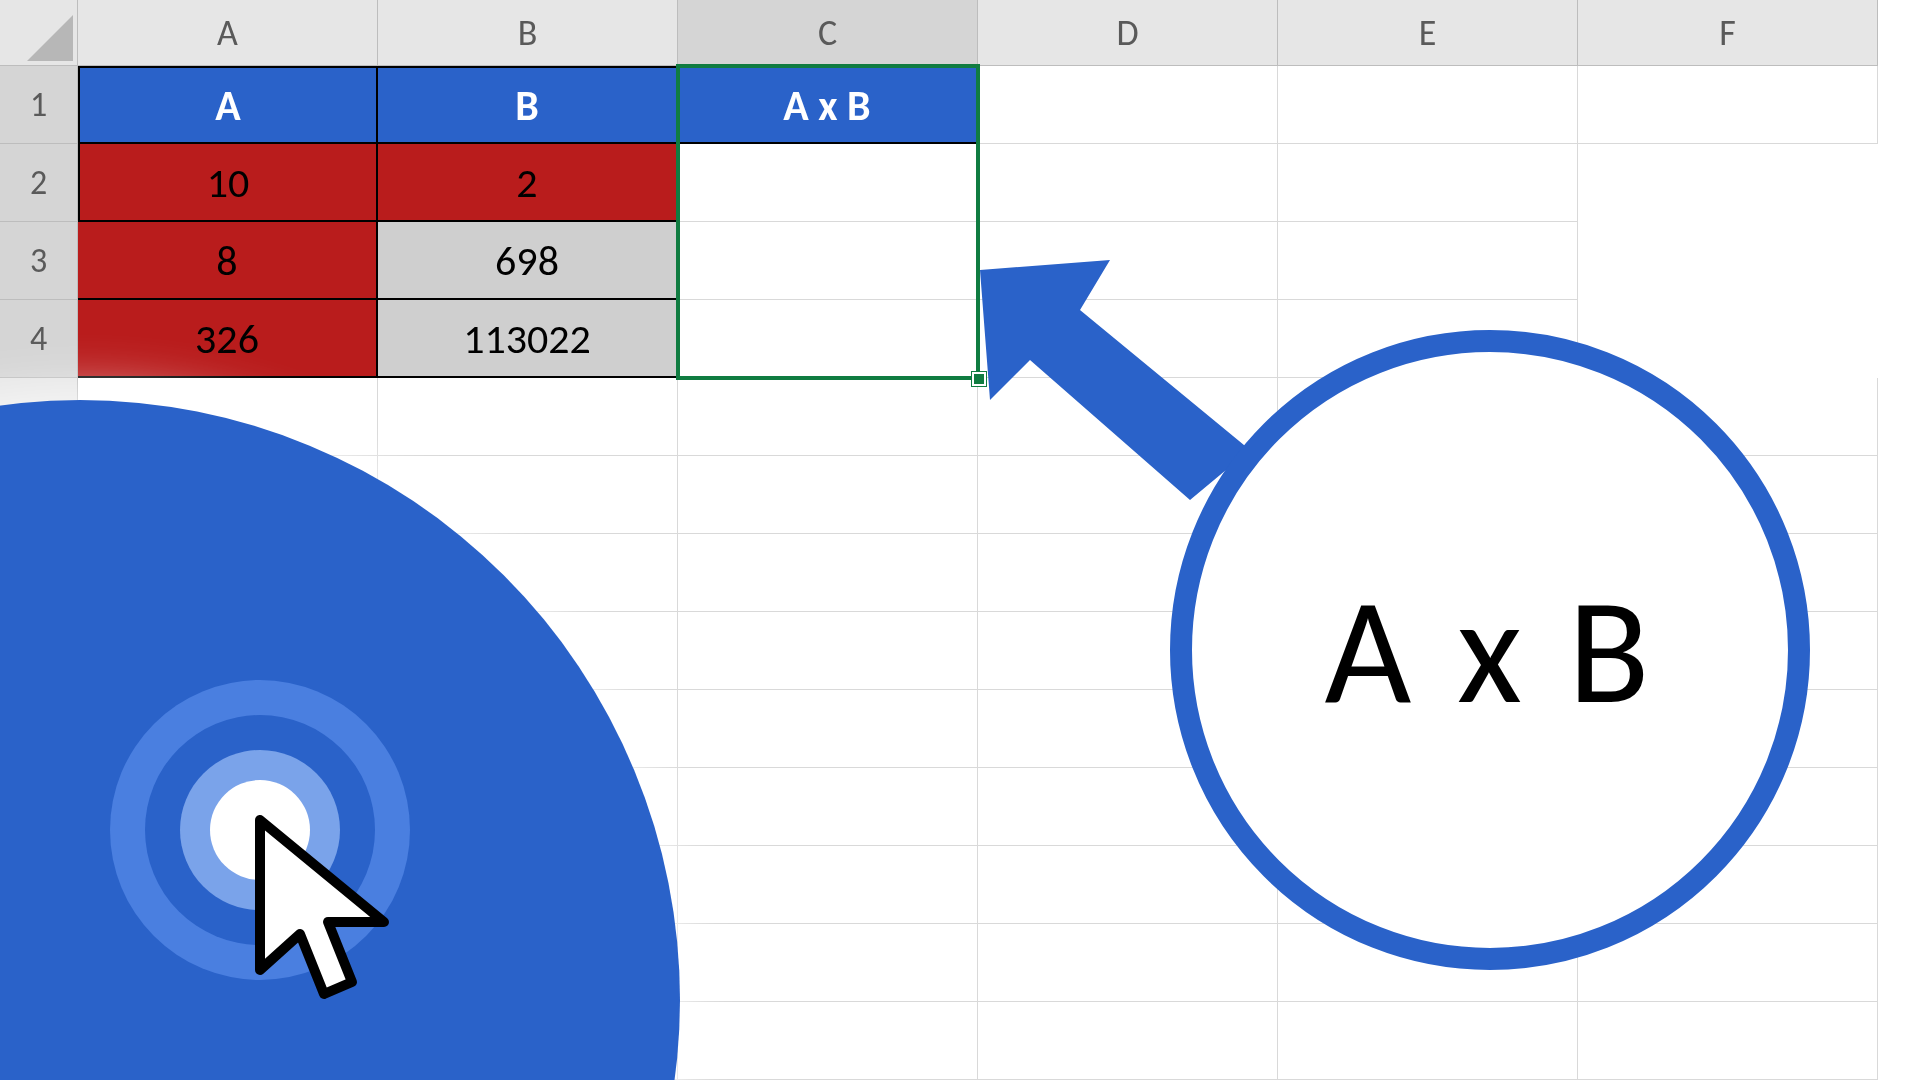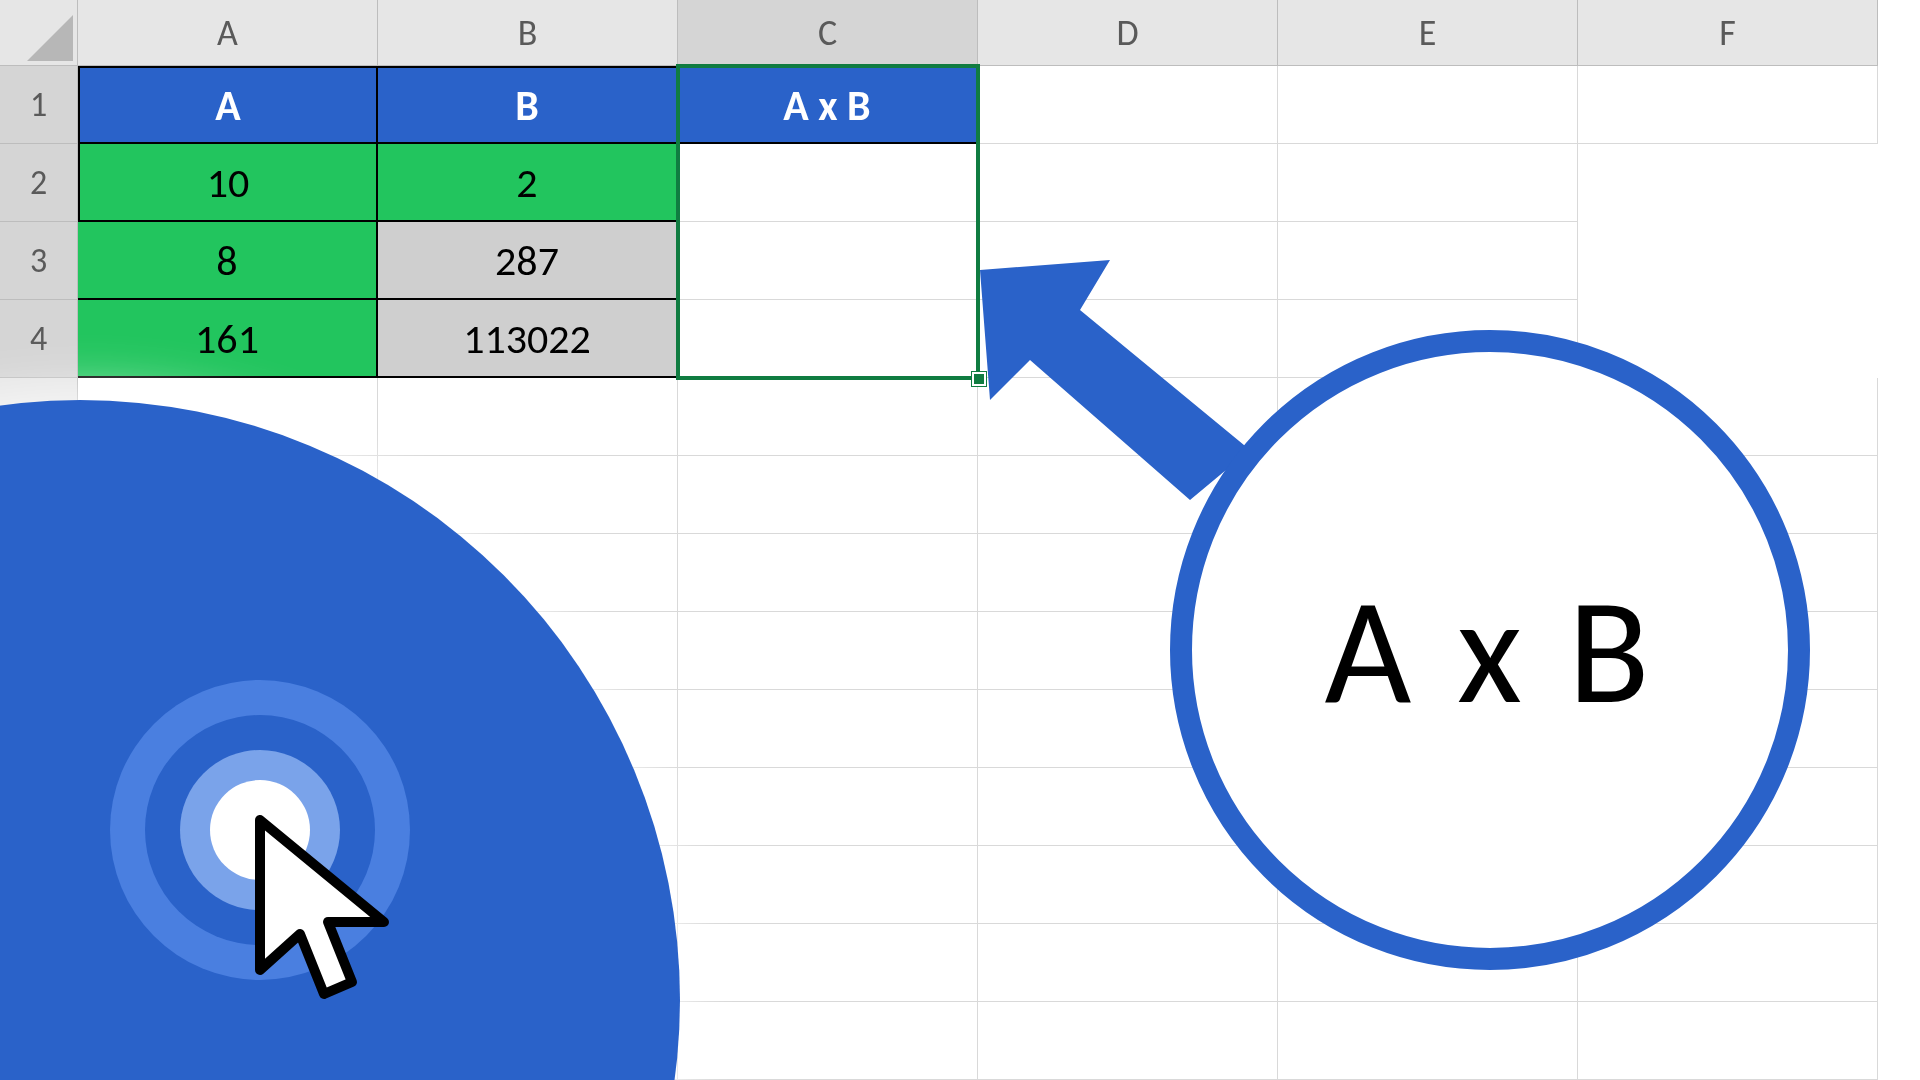--- a/index.html
+++ b/index.html
@@ -11,21 +11,21 @@
   .row { display: flex; }
   .row-hdr { flex: 0 0 78px; height: 78px; background:#e6e6e6; border-right:1px solid #bdbdbd; border-bottom:1px solid #bdbdbd; display:flex; align-items:center; justify-content:center; font-size:34px; color:#5a5a5a; }
   .col-hdr { flex: 0 0 300px; height:66px; background:#e6e6e6; border-right:1px solid #bdbdbd; border-bottom:1px solid #bdbdbd; display:flex; align-items:center; justify-content:center; font-size:36px; color:#5a5a5a; }
   .corner { flex:0 0 78px; height:66px; background:#e6e6e6; border-right:1px solid #bdbdbd; border-bottom:1px solid #bdbdbd; position:relative; }
   .corner::after{ content:""; position:absolute; right:4px; bottom:4px; width:0; height:0; border-left:46px solid transparent; border-bottom:46px solid #b7b7b7; }
   .cell { flex:0 0 300px; height:78px; border-right:1px solid #d9d9d9; border-bottom:1px solid #d9d9d9; display:flex; align-items:center; justify-content:center; font-size:40px; color:#000; }
 
   
   .data-header { background:#2a62c9; color:#fff; font-weight:700; font-size:42px; border-right:2px solid #000; border-bottom:2px solid #000; border-top:2px solid #000; }
   .data-header.first { border-left:2px solid #000; }
-  .data-cell { background:#22c55e; border-right:2px solid #000; border-bottom:2px solid #000; font-size:42px; }
+  .data-cell { background:#b91c1c; border-right:2px solid #000; border-bottom:2px solid #000; font-size:42px; }
   .data-cell.first { border-left:2px solid #000; }
   .sel-fill { background:#cfcfcf; }
 
   
   .selection-box { position:absolute; border:4px solid #107c41; pointer-events:none; }
   .fill-handle { position:absolute; width:14px; height:14px; background:#107c41; border:2px solid #fff; outline:1px solid #107c41; }
 
   
   .hdr-highlight { background:#d5d5d5; }
 
@@ -74,29 +74,29 @@
       <div class="cell data-cell first">10</div>
       <div class="cell data-cell">2</div>
       <div class="cell"></div>
       <div class="cell"></div>
       <div class="cell"></div>
     </div>
 
     <div class="row">
       <div class="row-hdr hdr-highlight">3</div>
       <div class="cell data-cell">8</div>
-      <div class="cell data-cell sel-fill">287</div>
+      <div class="cell data-cell sel-fill">698</div>
       <div class="cell"></div>
       <div class="cell"></div>
       <div class="cell"></div>
     </div>
 
     <div class="row">
       <div class="row-hdr hdr-highlight">4</div>
-      <div class="cell data-cell">161</div>
+      <div class="cell data-cell">326</div>
       <div class="cell data-cell sel-fill">113022</div>
       <div class="cell"></div>
       <div class="cell"></div>
       <div class="cell"></div>
     </div>
 
     <div class="row">
       <div class="row-hdr">5</div>
       <div class="cell"></div>
         <div class="cell"></div>

